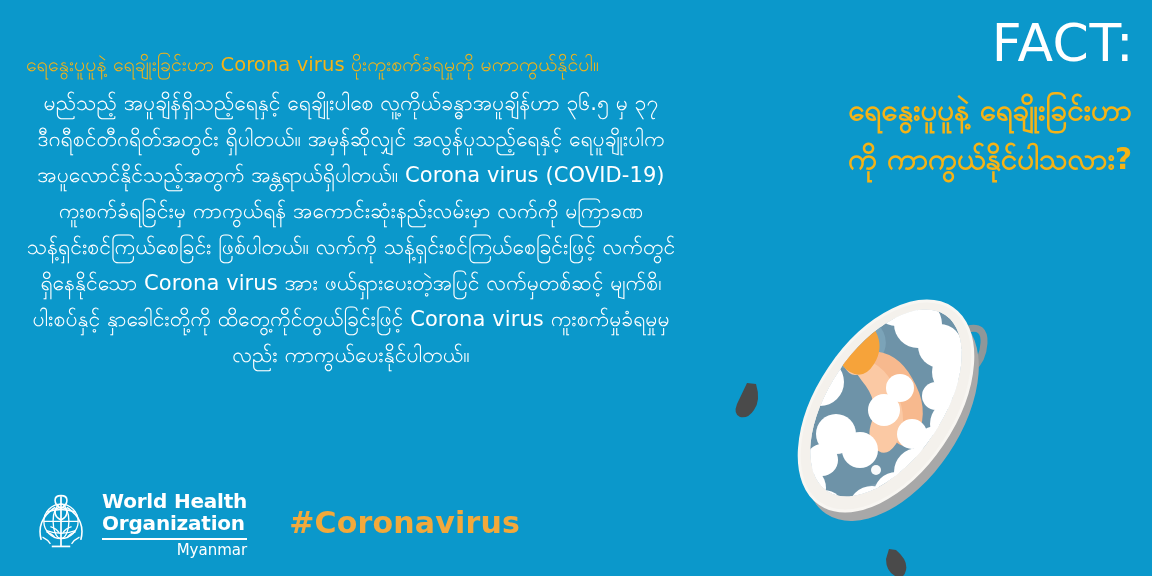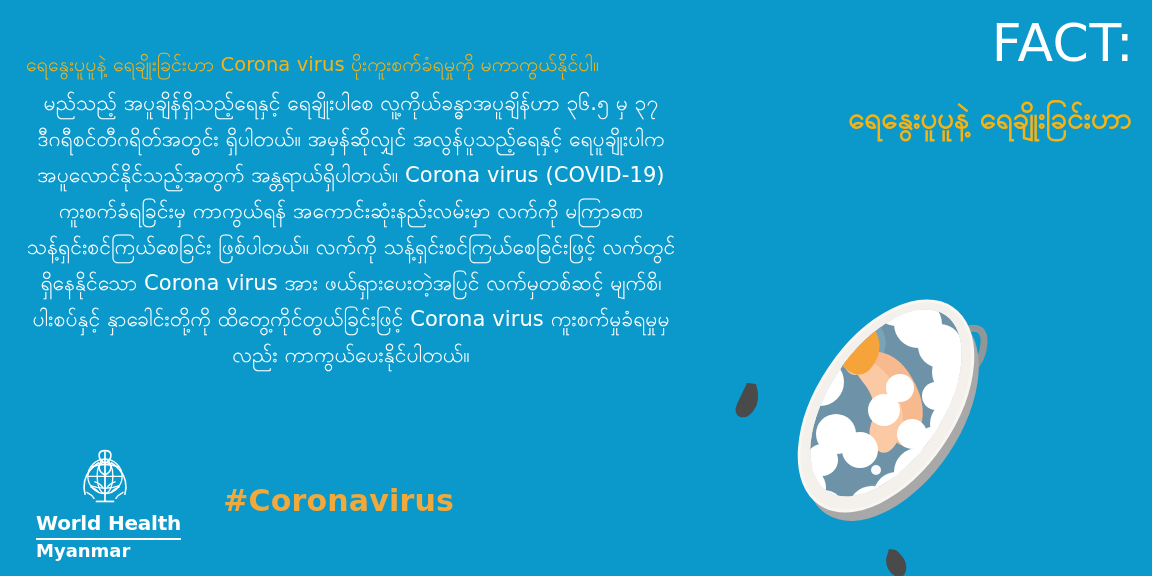--- a/index.html
+++ b/index.html
@@ -47,66 +47,66 @@
     top: 20px;
     color: #ffffff;
     font-size: 52px;
     line-height: 46px;
     font-weight: 400;
     letter-spacing: 0.5px;
   }
   .headline {
     position: absolute;
     right: 20px;
-    top: 94px;
+    top: 86px;
     width: 470px;
     text-align: right;
     color: #f5b316;
     font-size: 29.5px;
     line-height: 49px;
     font-weight: 700;
   }
   .headline .hl-line { display: block; white-space: nowrap; }
 
   
   .footer {
     position: absolute;
     left: 28px;
     bottom: 18px;
     display: flex;
     align-items: center;
   }
   .who-logo {
     display: flex;
     align-items: center;
-    flex-direction: column;
+    flex-direction: row;
   }
   .who-emblem { width: 66px; height: 66px; display:block; }
   .who-wordmark {
     margin-left: 8px;
     color: #ffffff;
   }
   .who-wordmark .wm-line {
     font-size: 20px;
     line-height: 22px;
     font-weight: 700;
     letter-spacing: -0.2px;
     display: block;
   }
   .wm-rule {
     height: 2px;
     background: #ffffff;
     margin: 4px 0 3px 0;
     width: 100%;
   }
   .who-wordmark .wm-country {
-    font-size: 18px;
+    font-size: 15px;
     line-height: 15px;
-    font-weight: 700;
-    text-align: left;
+    font-weight: 400;
+    text-align: right;
     display: block;
   }
   .hashtags {
     margin-left: 42px;
     display: flex;
     gap: 48px;
     padding-bottom: 4px;
   }
   .hashtag {
     color: #f2a93b;
@@ -133,20 +133,21 @@
 
   <div class="left-col">
     <p class="lead-para">ရေနွေးပူပူနဲ့ ရေချိုးခြင်းဟာ Corona virus ပိုးကူးစက်ခံရမှုကို မကာကွယ်နိုင်ပါ။</p>
     <p class="body-para">မည်သည့် အပူချိန်ရှိသည့်ရေနှင့် ရေချိုးပါစေ လူ့ကိုယ်ခန္ဓာအပူချိန်ဟာ ၃၆.၅ မှ ၃၇ ဒီဂရီစင်တီဂရိတ်အတွင်း ရှိပါတယ်။ အမှန်ဆိုလျှင် အလွန်ပူသည့်ရေနှင့် ရေပူချိုးပါက အပူလောင်နိုင်သည့်အတွက် အန္တရာယ်ရှိပါတယ်။ Corona virus (COVID-19) ကူးစက်ခံရခြင်းမှ ကာကွယ်ရန် အကောင်းဆုံးနည်းလမ်းမှာ လက်ကို မကြာခဏ သန့်ရှင်းစင်ကြယ်စေခြင်း ဖြစ်ပါတယ်။ လက်ကို သန့်ရှင်းစင်ကြယ်စေခြင်းဖြင့် လက်တွင် ရှိနေနိုင်သော Corona virus အား ဖယ်ရှားပေးတဲ့အပြင် လက်မှတစ်ဆင့် မျက်စိ၊ ပါးစပ်နှင့် နှာခေါင်းတို့ကို ထိတွေ့ကိုင်တွယ်ခြင်းဖြင့် Corona virus ကူးစက်မှုခံရမှုမှလည်း ကာကွယ်ပေးနိုင်ပါတယ်။</p>
   </div>
 
   <div class="fact-label">FACT:</div>
 
   <div class="headline">
     <span class="hl-line">ရေနွေးပူပူနဲ့ ရေချိုးခြင်းဟာ</span>
+    <span class="hl-line">ကို ကာကွယ်နိုင်ပါသလား?</span>
   </div>
 
   <div class="illustration">
     <svg width="452" height="328" viewBox="0 0 452 328" xmlns="http://www.w3.org/2000/svg">
       <defs>
         <clipPath id="tubClip">
           <ellipse cx="186" cy="158" rx="118" ry="68" transform="rotate(-56 186 158)"></ellipse>
         </clipPath>
         <clipPath id="tubInner">
           <ellipse cx="186" cy="155" rx="106" ry="57" transform="rotate(-56 186 155)"></ellipse>
@@ -278,20 +279,21 @@
           <path d="M22 70 q8 4 12 10 M28 62 q9 3 13 9 M34 54 q9 3 13 9"></path>
           <path d="M78 70 q-8 4 -12 10 M72 62 q-9 3 -13 9 M66 54 q-9 3 -13 9"></path>
           <line x1="50" y1="8" x2="50" y2="84" stroke-width="2.6"></line>
           <path d="M50 26 q-9 -4 -9 -12 q0 -7 9 -7 q9 0 9 7 q0 8 -9 12" stroke-width="2.4"></path>
           <path d="M50 44 q-9 -4 -9 -12 q0 -7 9 -7 q9 0 9 7 q0 8 -9 12" stroke-width="2.4"></path>
           <line x1="36" y1="84" x2="64" y2="84" stroke-width="2.6"></line>
         </g>
       </svg>
       <div class="who-wordmark">
         <span class="wm-line">World Health</span>
+        <span class="wm-line">Organization</span>
         <div class="wm-rule"></div>
         <span class="wm-country">Myanmar</span>
       </div>
     </div>
 
     <div class="hashtags">
       <span class="hashtag">#Coronavirus</span>
     </div>
   </div>
 

